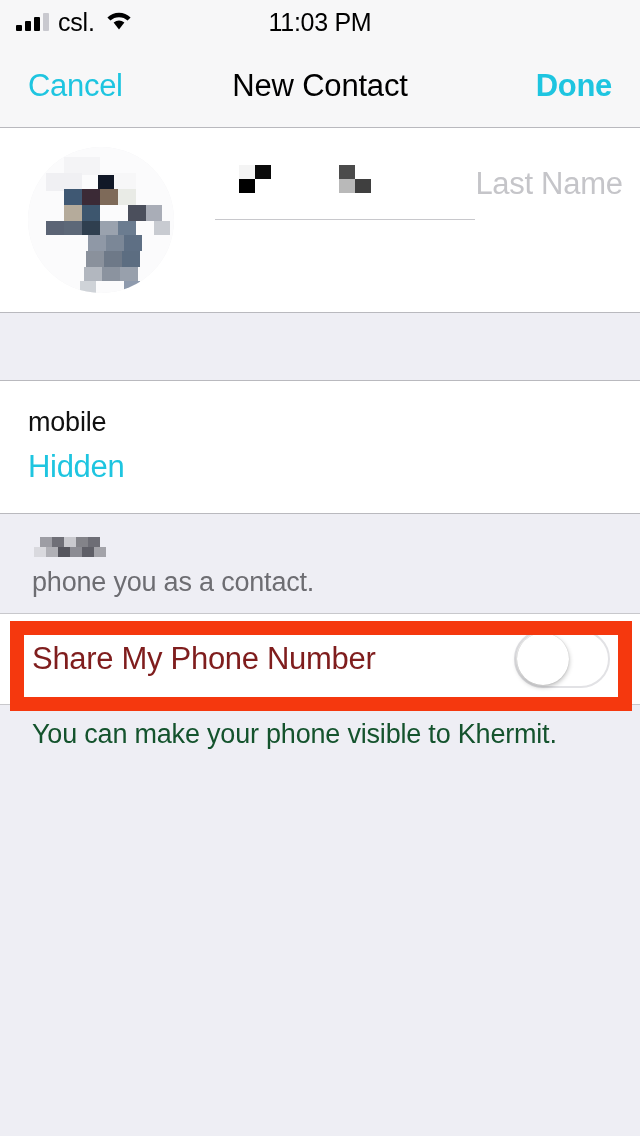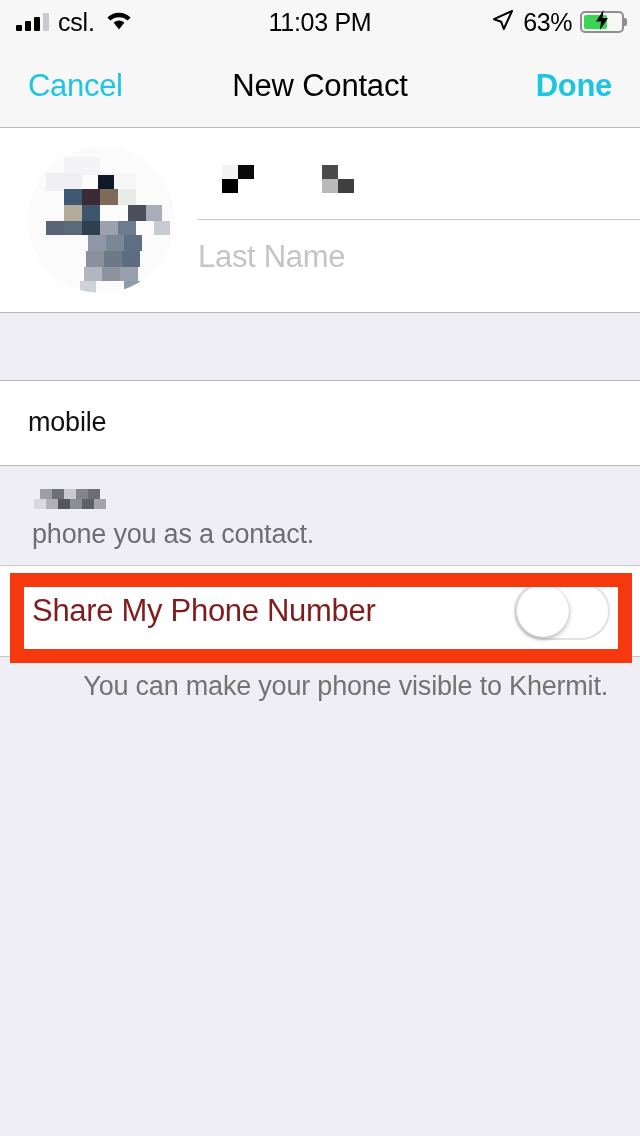--- a/index.html
+++ b/index.html
@@ -66,21 +66,21 @@
   .name-card{ background:#fff; height:184px; display:flex; align-items:center;
               padding-left:28px; position:relative; }
 
   .avatar{
     width:146px; height:146px; border-radius:50%;
     overflow:hidden; flex:0 0 auto; background:#f2f2f4; position:relative;
   }
   .avatar .px{ position:absolute; }
 
   .name-fields{ flex:1; height:146px; margin-left:24px; display:flex;
-                flex-direction:column; justify-content:center; }
+                flex-direction:row; justify-content:center; }
   .name-row{ height:73px; display:flex; align-items:center; position:relative; }
   .name-row.first{ border-bottom:1px solid #c8c8cc; }
 
   .redacted-name{ position:relative; width:260px; height:36px; }
   .redacted-name .px{ position:absolute; }
 
   .placeholder{ font-size:31px; color:#c5c5c9; letter-spacing:-0.3px; }
 
   
   .gap{ height:69px; background:#eeeef4;
@@ -119,21 +119,21 @@
     background:#fff; border-radius:50%;
     box-shadow:0 2px 5px rgba(0,0,0,0.28), 0 0 1px rgba(0,0,0,0.22);
   }
   .redbox{
     position:absolute; left:10px; top:8px; right:8px; bottom:-6px;
     border:14px solid #f5380e; pointer-events:none; z-index:5;
   }
 
   .bottom-note{
     background:#eeeef4; padding:14px 32px 0 32px;
-    font-size:27px; color:#737373; letter-spacing:-0.2px;text-align:right;
+    font-size:27px; color:#14532d; letter-spacing:-0.2px;
   }
   .filler{ flex:1; background:#eeeef4; }
   .screen{ display:flex; flex-direction:column; height:1136px; }
 </style>
 </head>
 <body>
 
 <div class="screen">
 
   <div class="status-bar">
@@ -148,36 +148,20 @@
       <span>
         <svg width="30" height="22" viewBox="0 0 30 22">
           <path d="M15 20.5 L9.6 13.6 A8.8 8.8 0 0 1 20.4 13.6 Z" fill="#000"></path>
           <path d="M3.4 8.4 A16.6 16.6 0 0 1 26.6 8.4 L23.6 11.6 A12.4 12.4 0 0 0 6.4 11.6 Z" fill="#000"></path>
         </svg>
       </span>
     </div>
 
     <div class="sb-center">11:03 PM</div>
 
-    <div class="sb-right">
-      <span>
-        <svg width="24" height="24" viewBox="0 0 24 24">
-          <path d="M21 3 L3 11.2 L10.2 13.8 L12.8 21 Z" fill="none" stroke="#000" stroke-width="2" stroke-linejoin="round"></path>
-        </svg>
-      </span>
-      <span class="battery-pct">63%</span>
-      <span class="battery">
-        <span class="fill" style="width:63%"></span>
-        <span class="bolt">
-          <svg width="16" height="20" viewBox="0 0 16 20">
-            <path d="M9.5 0 L2 11.5 H7 L6 20 L14 8 H8.5 Z" fill="#000"></path>
-          </svg>
-        </span>
-      </span>
-    </div>
   </div>
 
   <div class="nav-bar">
     <button class="nav-btn cancel">Cancel</button>
     <div class="nav-title">New Contact</div>
     <div class="nav-spacer"></div>
     <button class="nav-btn done">Done</button>
   </div>
 
   <div class="name-card">
@@ -228,20 +212,21 @@
       <div class="name-row">
         <span class="placeholder">Last Name</span>
       </div>
     </div>
   </div>
 
   <div class="gap"></div>
 
   <div class="phone-card">
     <div class="phone-label">mobile</div>
+    <div class="phone-value">Hidden</div>
   </div>
 
   <div class="footer-note">
     <span class="inline-redacted">
       <span class="px" style="left:6px;top:0;width:12px;height:10px;background:#9d9da4"></span>
       <span class="px" style="left:18px;top:0;width:12px;height:10px;background:#6f6f77"></span>
       <span class="px" style="left:30px;top:0;width:12px;height:10px;background:#c9c9ce"></span>
       <span class="px" style="left:42px;top:0;width:12px;height:10px;background:#838389"></span>
       <span class="px" style="left:54px;top:0;width:12px;height:10px;background:#6d6d75"></span>
       <span class="px" style="left:0;top:10px;width:12px;height:10px;background:#d9d9de"></span>

